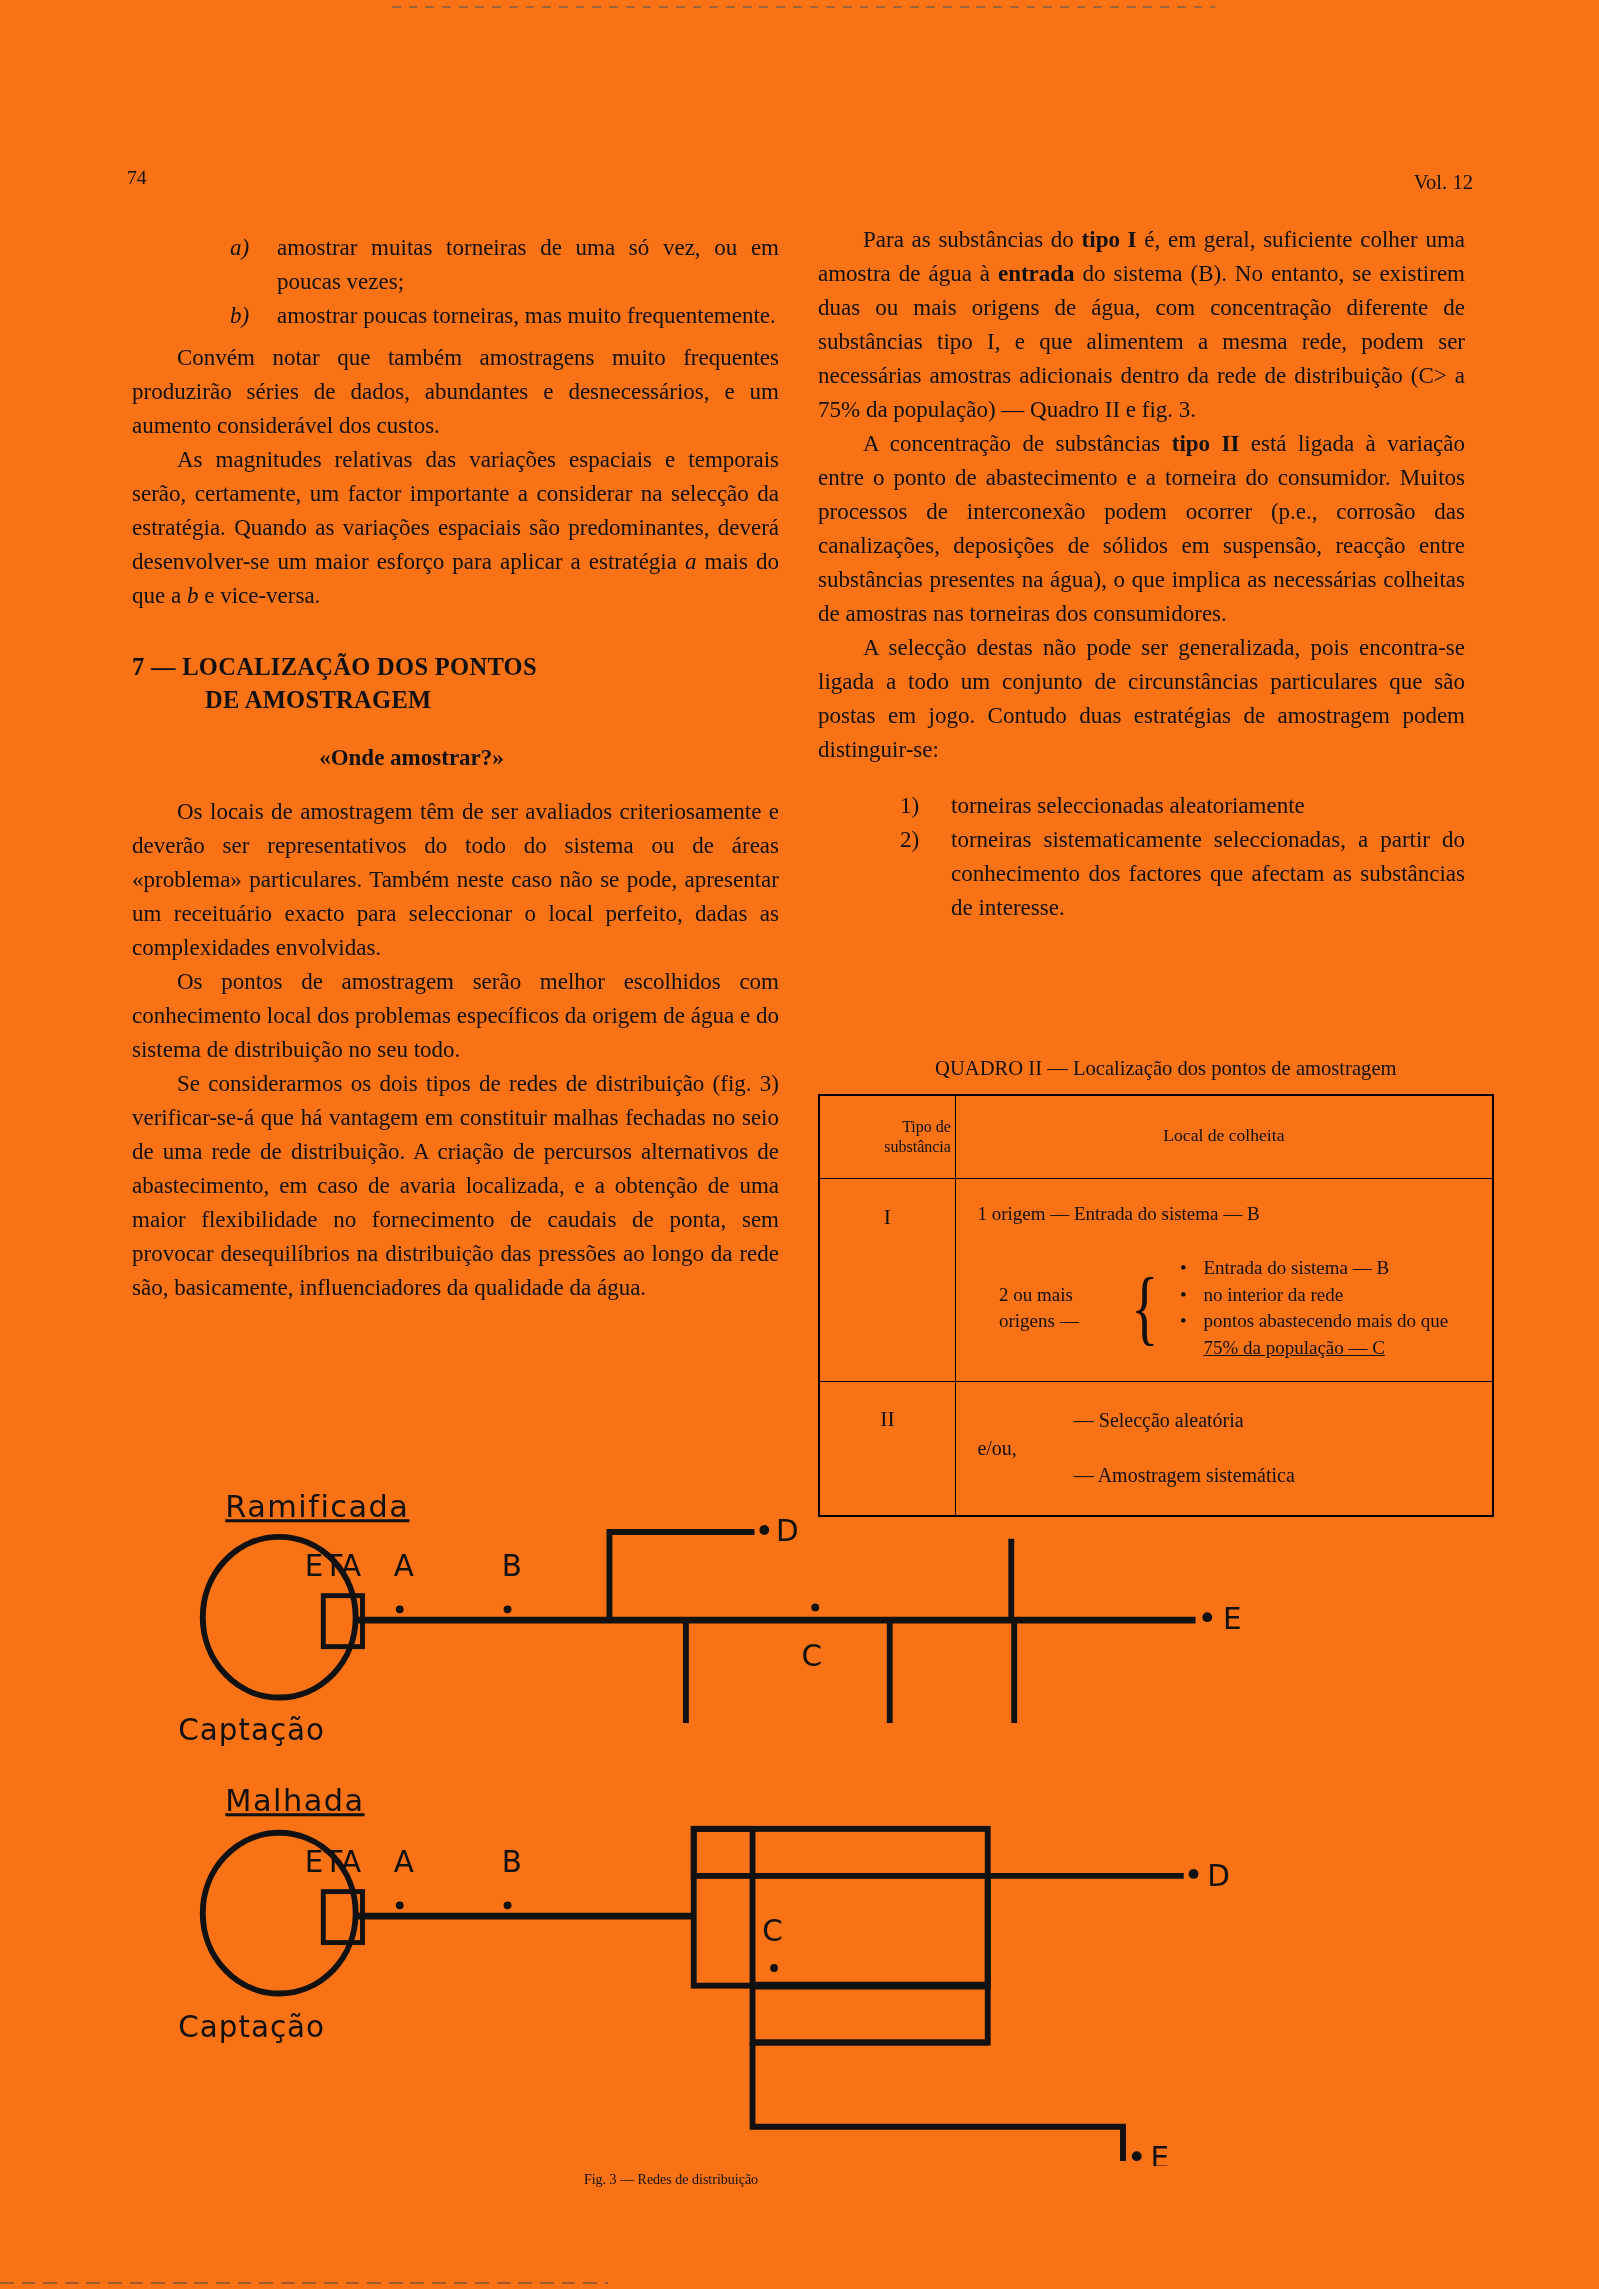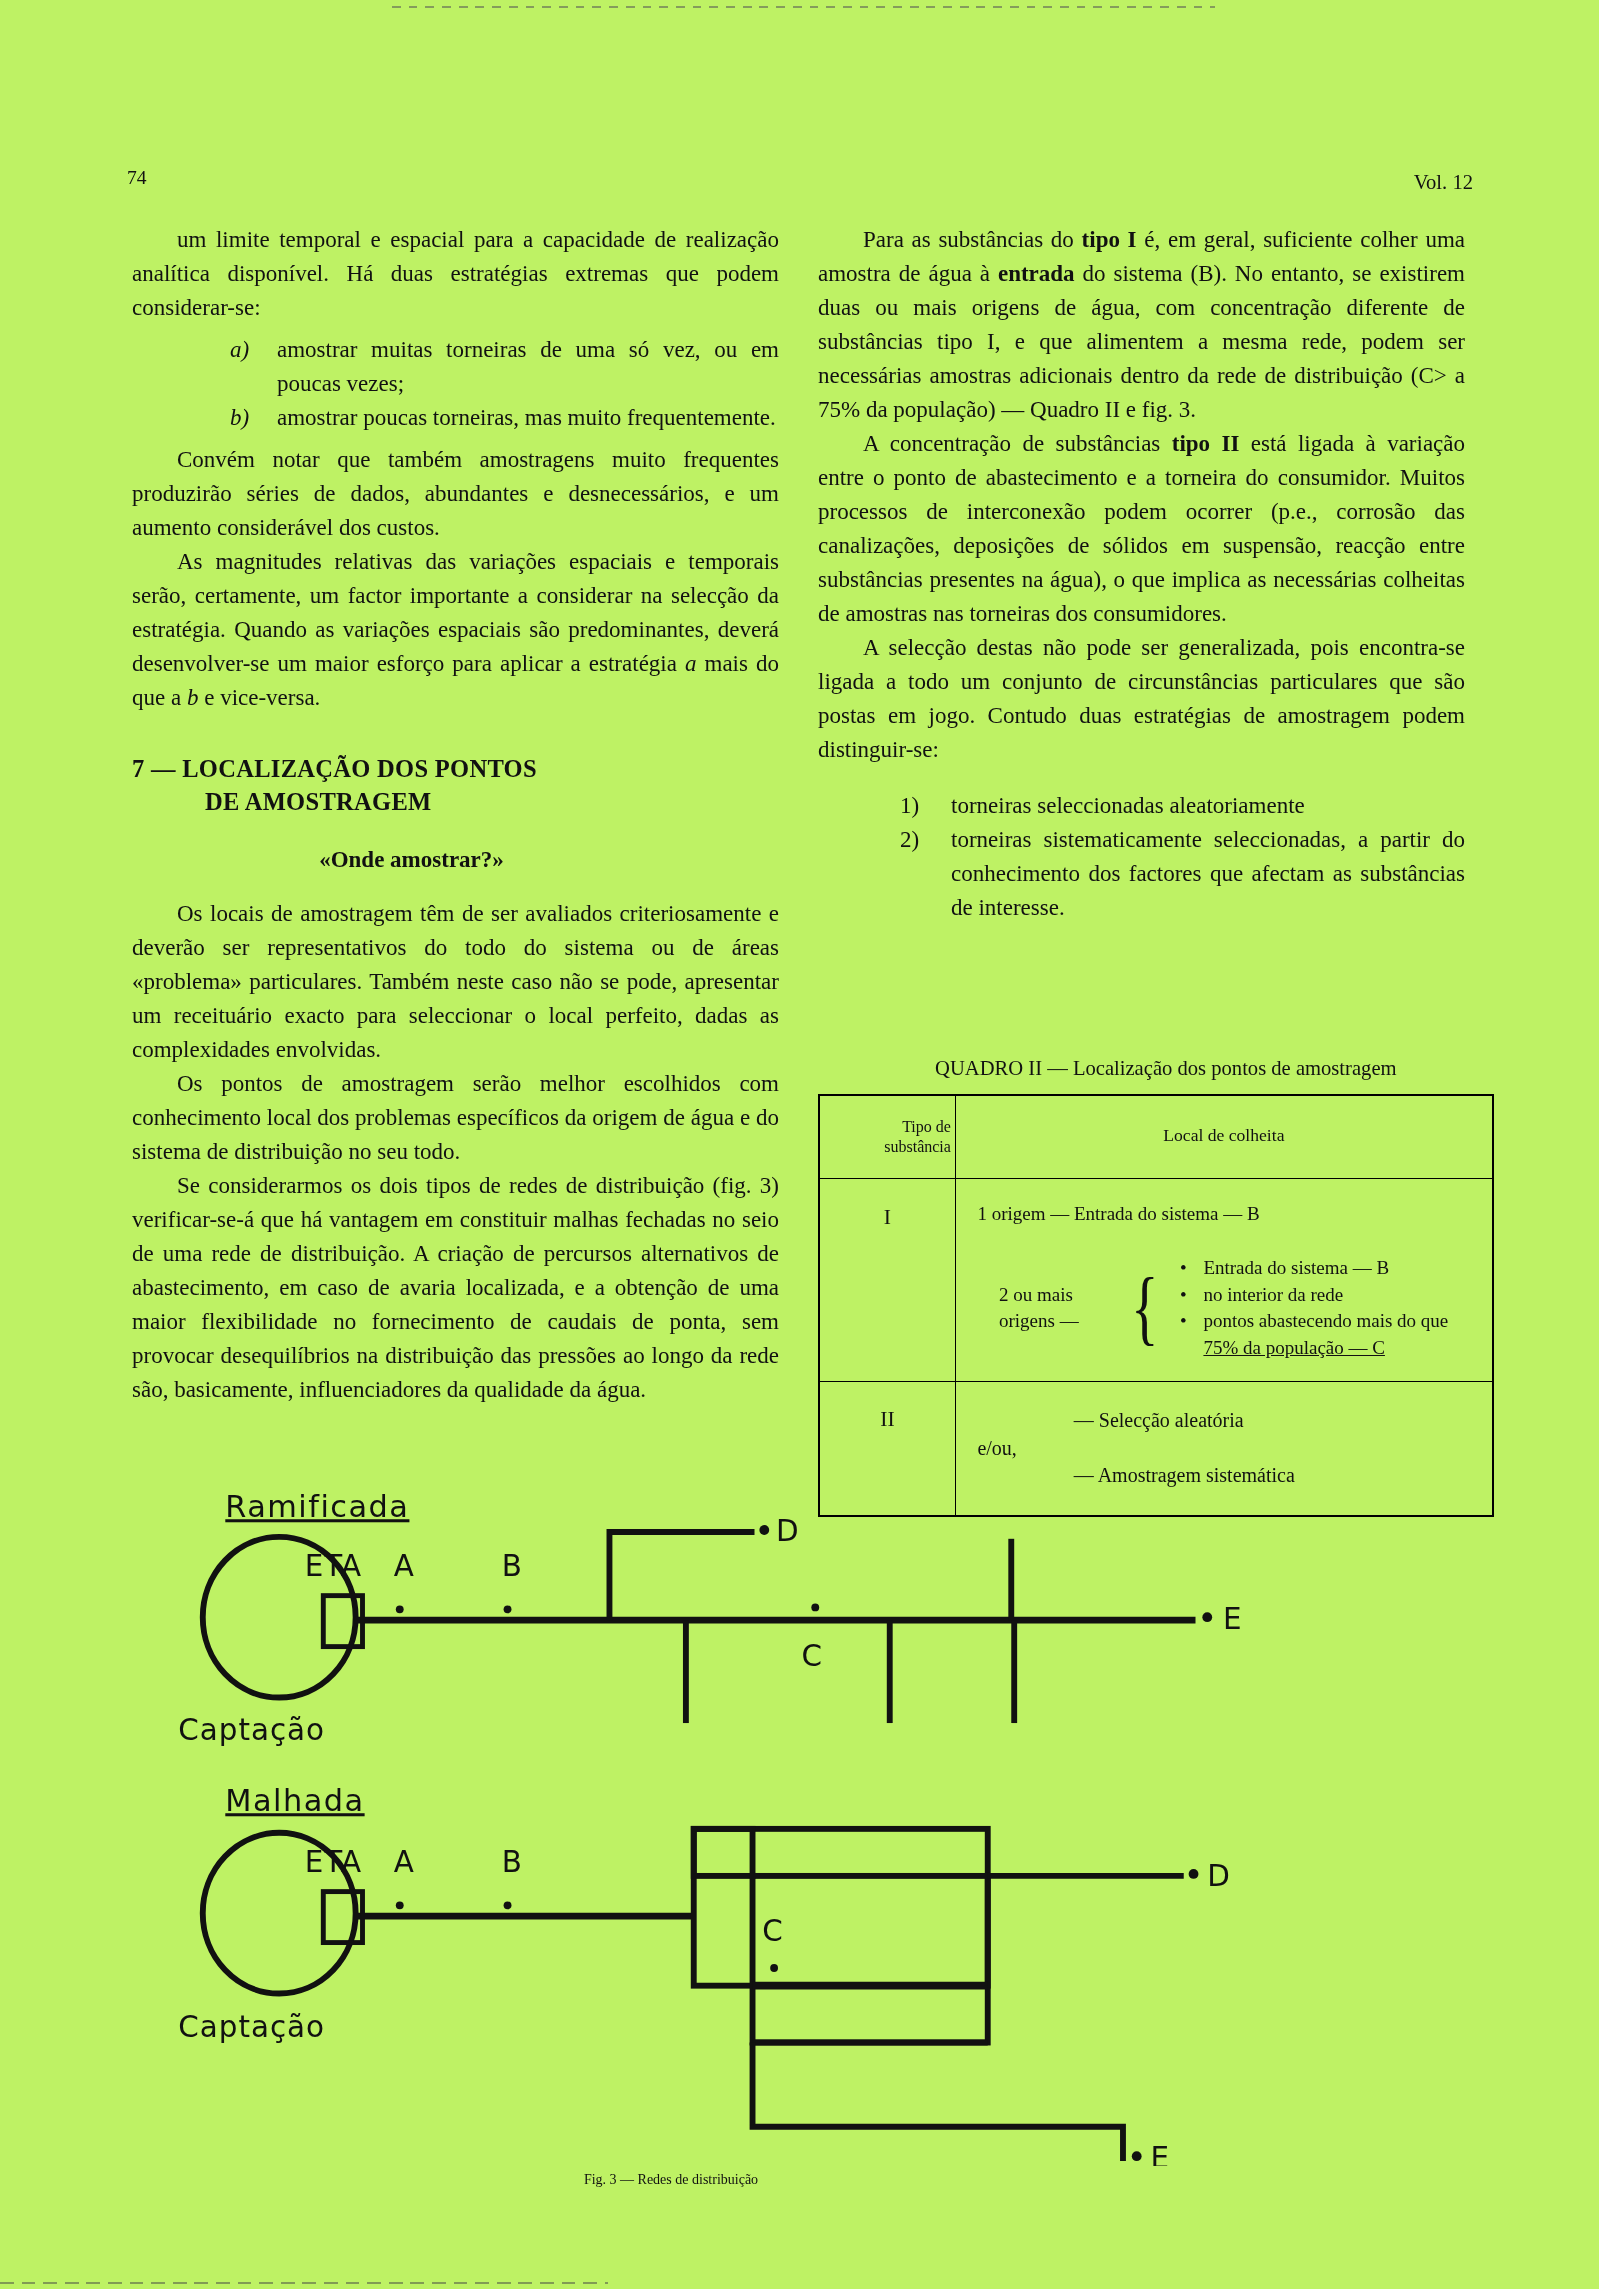--- a/index.html
+++ b/index.html
@@ -14,21 +14,21 @@
     font-family: "Liberation Serif", "DejaVu Serif", serif;
     color: #111111;
     overflow: hidden;
   }
 
   .page {
     position: absolute;
     left: 0; top: 0;
     width: 1600px;
     height: 2290px;
-    background: #bef264;
+    background: #f97316;
   }
 
   
   .runhead {
     position: absolute;
     top: 165px;
     left: 127px;
     right: 127px;
     height: 29px;
   }
@@ -253,21 +253,20 @@
   <div class="edge-top"></div>
   <div class="edge-bottom"></div>
 
   <div class="runhead">
     <span class="folio">74</span>
     <span class="vol">Vol. 12</span>
   </div>
 
   <div class="col col-left">
 
-    <p>um limite temporal e espacial para a capacidade de realização analítica disponível. Há duas estratégias extremas que podem considerar-se:</p>
 
     <div class="gap-s"></div>
 
     <ol class="alpha">
       <li>
         <span class="mk">a)</span>
         <span>amostrar muitas torneiras de uma só vez, ou em poucas vezes;</span>
       </li>
       <li>
         <span class="mk">b)</span>

